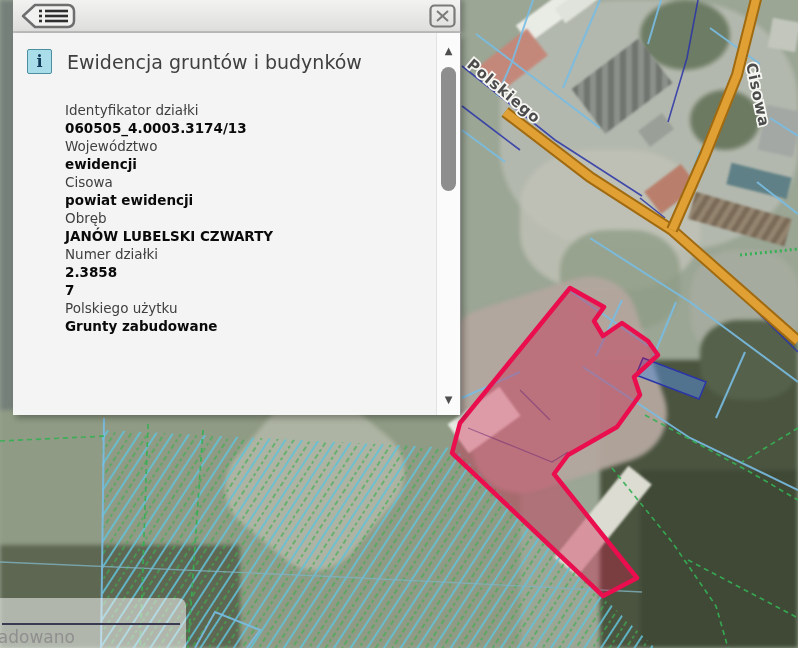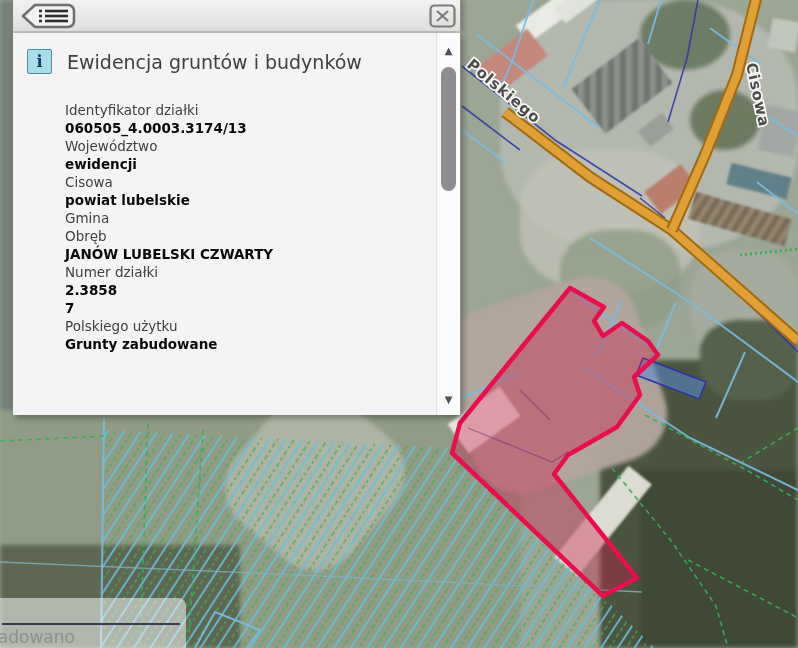--- a/index.html
+++ b/index.html
@@ -177,22 +177,21 @@
   <div id="panel-header">
     <div id="info-icon">i</div>
     <div id="panel-title">Ewidencja gruntów i budynków</div>
   </div>
   <div id="fields">
       <div class="flabel">Identyfikator działki</div>
       <div class="fvalue">060505_4.0003.3174/13</div>
       <div class="flabel">Województwo</div>
       <div class="fvalue">ewidencji</div>
       <div class="flabel">Cisowa</div>
-      <div class="fvalue">powiat lubelskie</div>
-      <div class="flabel">Gmina</div>
+      <div class="fvalue">powiat ewidencji</div>
       <div class="flabel">Obręb</div>
       <div class="fvalue">JANÓW LUBELSKI CZWARTY</div>
       <div class="flabel">Numer działki</div>
       <div class="fvalue">2.3858</div>
       <div class="fvalue">7</div>
       <div class="flabel">Polskiego użytku</div>
       <div class="fvalue">Grunty zabudowane</div>
     </div>
   <div id="vscroll">
     <div id="scroll-up" class="scroll-arrow">▲</div>

